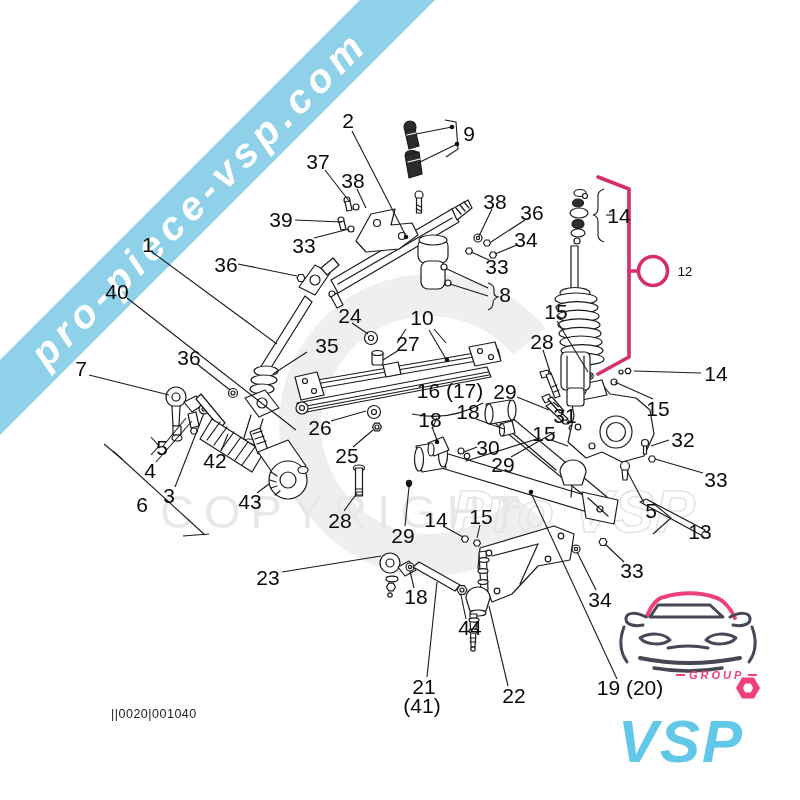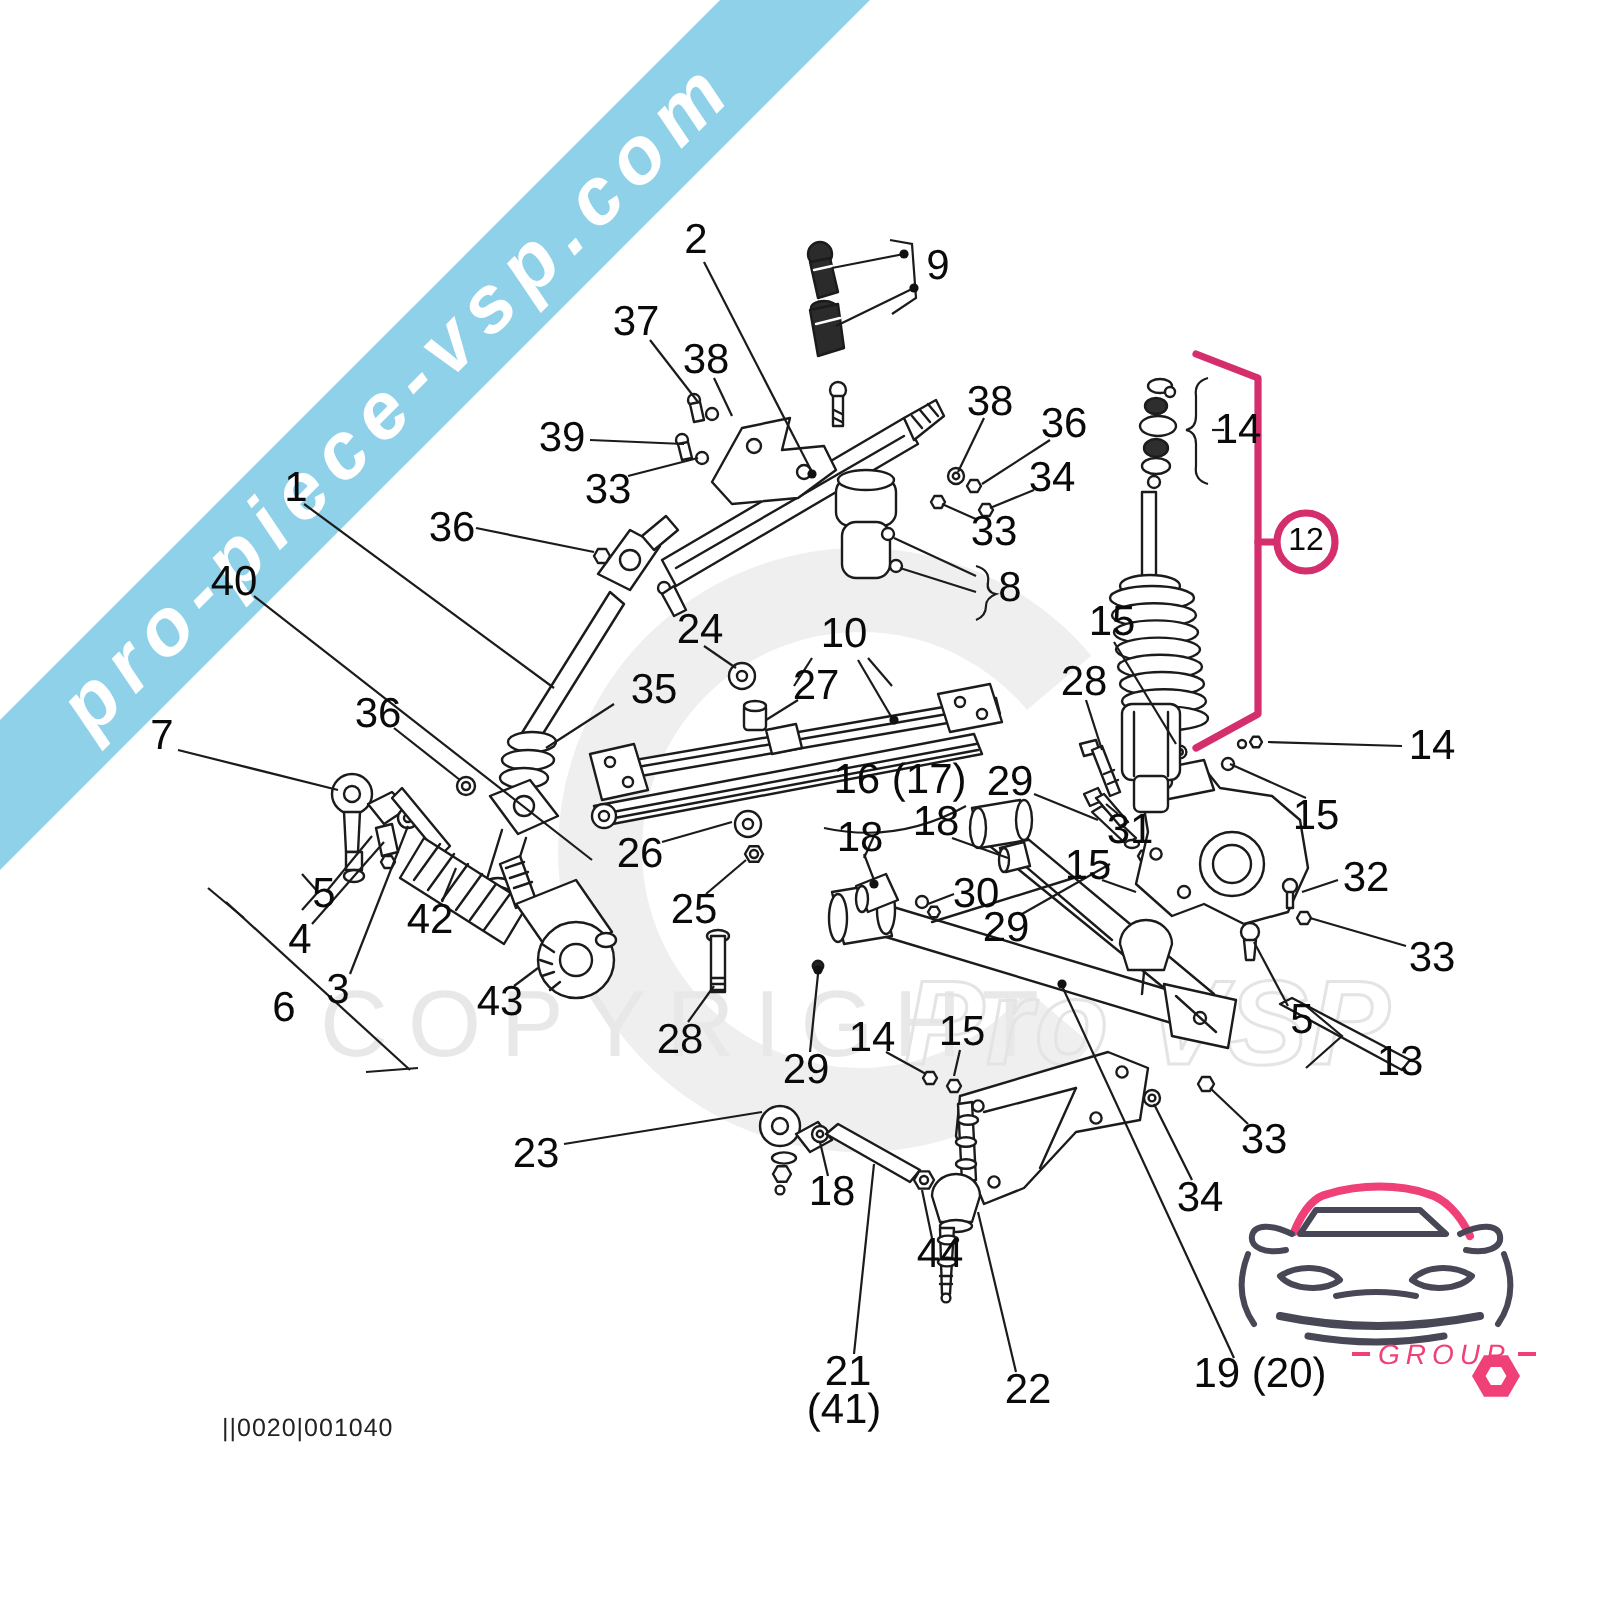--- a/index.html
+++ b/index.html
@@ -9,28 +9,28 @@
   .banner{position:absolute;left:-121px;top:172px;width:640px;height:53px;
           background:#8fd1e9;transform:rotate(-45deg);display:flex;align-items:center;
           justify-content:center;z-index:1;}
   .banner span{color:#fff;font-size:40px;font-weight:bold;font-style:italic;
                letter-spacing:6px;white-space:nowrap;}
   
   #art{position:absolute;left:0;top:0;z-index:2;}
   
   .lbl{position:absolute;transform:translate(-50%,-50%);font-size:21px;color:#0a0a0a;
        white-space:nowrap;z-index:3;line-height:1;}
-  .sm{font-size:16px;}
+  .sm{font-size:13px;margin-left:32px;}
   
   .doccode{position:absolute;left:111px;top:668px;font-size:12.5px;color:#222;
            letter-spacing:.5px;z-index:3;margin-top:39px;}
   
   .logo-group{position:absolute;left:676px;top:669px;display:flex;align-items:center;
               gap:4px;z-index:3;}
-  .logo-group span{color:#ef4077;font-size:14px;font-weight:normal;font-style:italic;
+  .logo-group span{color:#ef4077;font-size:11px;font-weight:bold;font-style:italic;
                    letter-spacing:3px;}
   .gdash{width:9px;height:2px;background:#ef4077;}
   .logo-pro{position:absolute;left:621px;top:668px;font-size:60px;font-weight:bold;
             font-style:italic;color:#474756;letter-spacing:-1px;z-index:3;line-height:1;}
   .logo-vsp{position:absolute;left:618px;top:712px;font-size:60px;font-weight:bold;
             font-style:italic;color:#62c8e8;letter-spacing:2px;z-index:3;line-height:1;}
 </style>
 </head>
 <body>
 
@@ -462,14 +462,15 @@
   <div class="lbl" style="left:514px;top:695px">22</div>
   <div class="lbl" style="left:630px;top:687px">19 (20)</div>
 
   <div class="doccode">||0020|001040</div>
 
   <div class="logo-group">
     <span class="gdash"></span>
     <span>GROUP</span>
     <span class="gdash"></span>
   </div>
+  <div class="logo-vsp">VSP</div>
 
 </div>
 
 </body></html>

